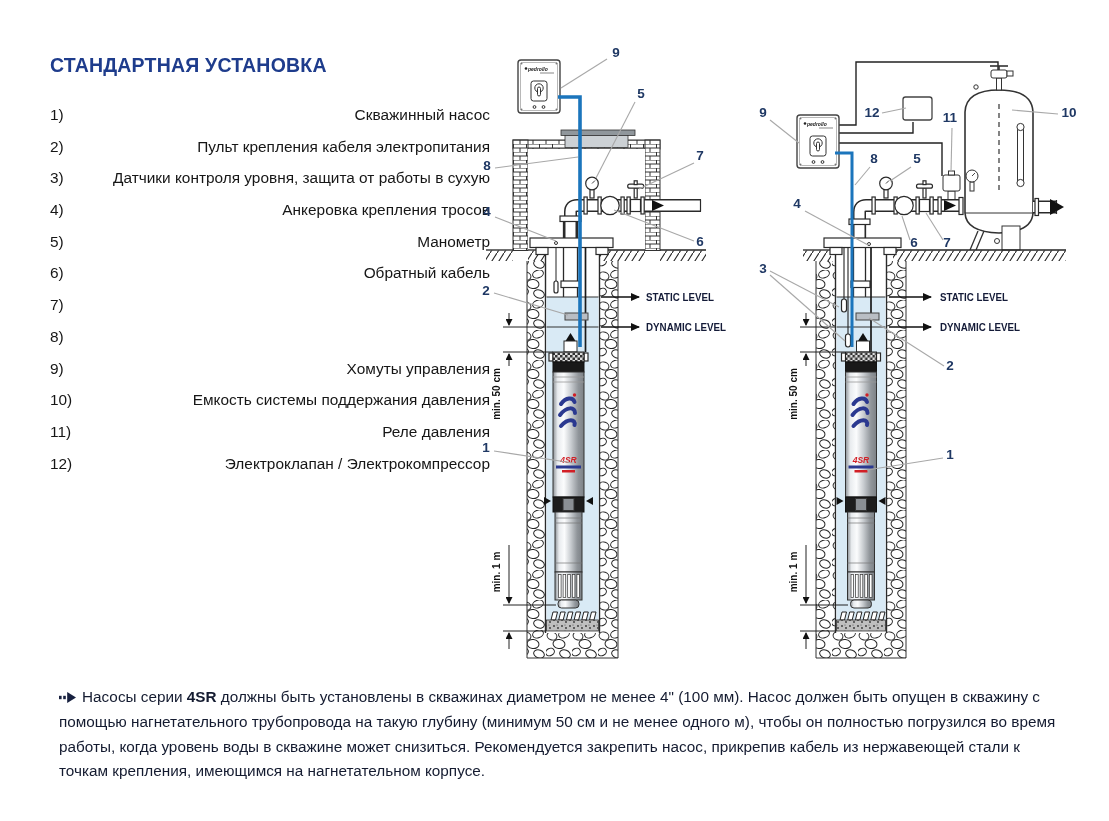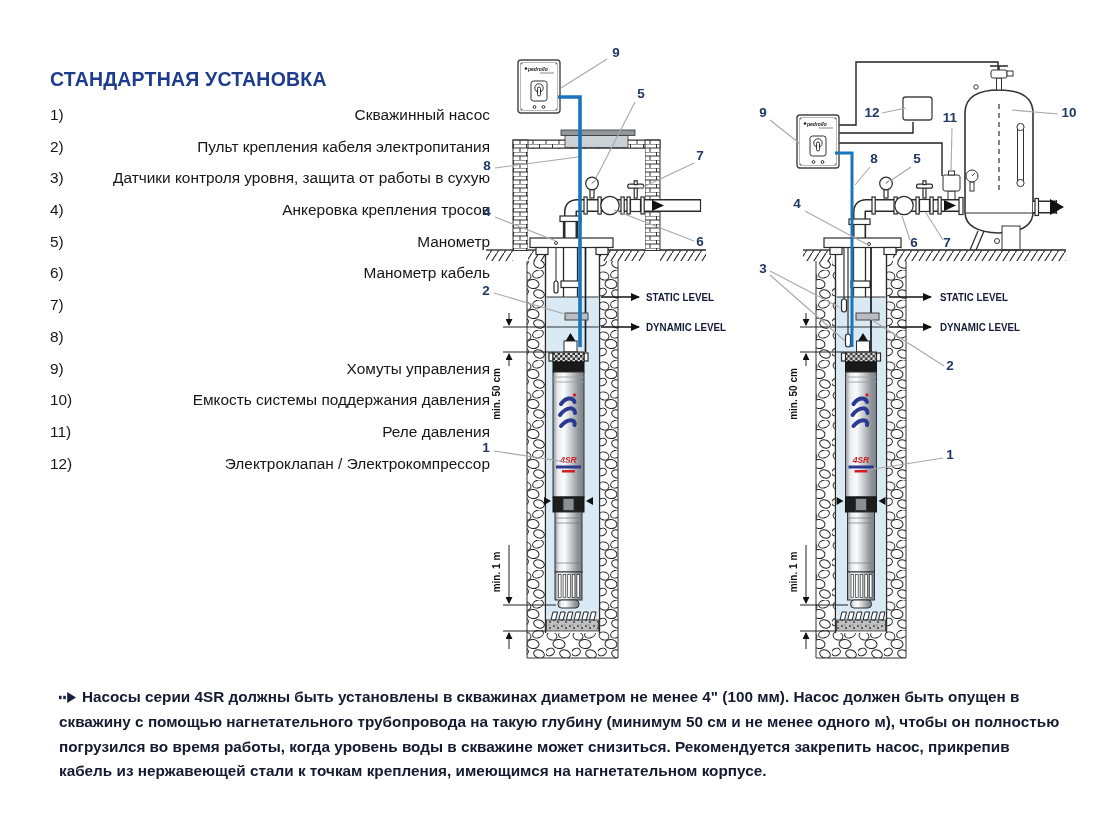--- a/index.html
+++ b/index.html
@@ -1,25 +1,25 @@
 <!DOCTYPE html>
 <html><head>
 <meta charset="utf-8">
 <style>
   html,body{margin:0;padding:0;background:#fff;}
   .canvas{position:relative;width:1109px;height:821px;background:#fff;overflow:hidden;
           font-family:"Liberation Sans",sans-serif;}
-  .title{position:absolute;left:50px;top:68px;font-size:19.5px;font-weight:bold;
+  .title{position:absolute;left:50px;top:54px;font-size:19.5px;font-weight:bold;
          color:#1e3c8c;letter-spacing:.2px;}
   .plist{position:absolute;left:50px;top:106px;width:440px;}
   .prow{display:flex;align-items:flex-start;height:31.7px;font-size:15.4px;color:#161616;}
   .pnum{width:29px;flex:none;}
   .plabel{flex:1;text-align:right;}
   .footnote{position:absolute;left:59px;top:685px;width:1004px;font-size:15.3px;
-            line-height:24.4px;color:#141b30;font-weight:bold;}
+            line-height:24.4px;color:#141b30;}
   .fn-arrow-icon{display:inline-block;margin-right:6px;vertical-align:-1px;}
   svg.diag{position:absolute;}
   
   .pipeO{stroke:#2a2a2a;stroke-width:13;fill:none;}
   .pipeI{stroke:#fff;stroke-width:10;fill:none;}
   .flange{fill:#fff;stroke:#2a2a2a;stroke-width:1.2;}
   .thin{stroke:#2a2a2a;stroke-width:1.3;fill:none;}
   .wire{stroke:#222;stroke-width:1.4;fill:none;}
   .cable{stroke:#1b75bc;fill:none;}
   .leader{stroke:#a8a8a8;stroke-width:1.1;fill:none;}
@@ -53,21 +53,21 @@
     <div class="prow">
         <span class="pnum">4)</span>
         <span class="plabel">Анкеровка крепления тросов</span>
       </div>
     <div class="prow">
         <span class="pnum">5)</span>
         <span class="plabel">Манометр</span>
       </div>
     <div class="prow">
         <span class="pnum">6)</span>
-        <span class="plabel">Манометр кабель</span>
+        <span class="plabel">Обратный кабель</span>
       </div>
     <div class="prow">
         <span class="pnum">7)</span>
       </div>
     <div class="prow">
         <span class="pnum">8)</span>
       </div>
     <div class="prow">
         <span class="pnum">9)</span>
         <span class="plabel">Хомуты управления</span>

